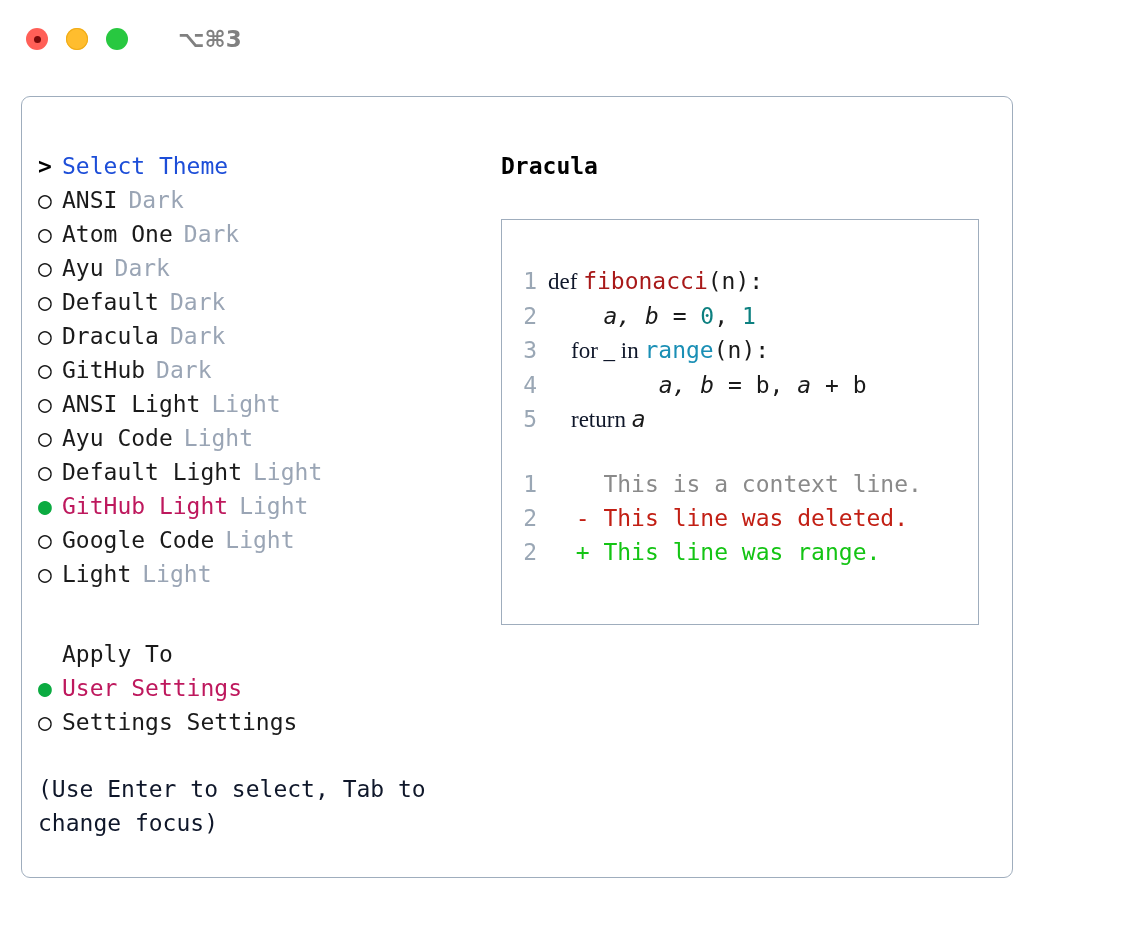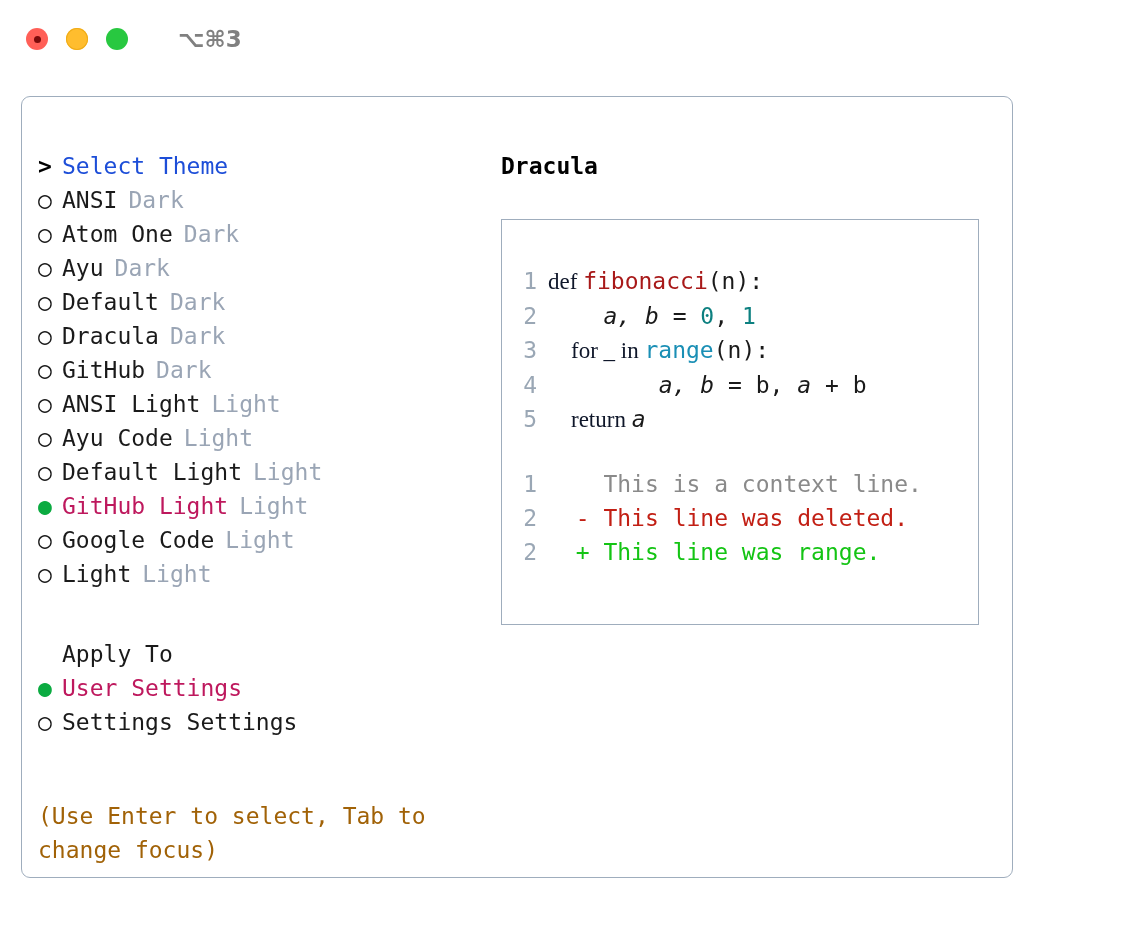--- a/index.html
+++ b/index.html
@@ -122,24 +122,24 @@
   .label.bold   { font-weight: normal; color: #1d4ed8; }
   .label.green  { color: #be185d; }
   .tag {
     color: #9aa5b5;
     margin-left: 11px;
   }
 
   .section-gap { height: 46px; }
 
   .hint {
-    margin-top: 60px;
+    margin-top: 33px;
     font-size: 23px;
     line-height: 34px;
-    color: #a16207;
+    color: #0f172a;
     width: 410px;
     white-space: normal;
   }
 
   
   .right-col {
     flex: 1;
     padding: 52px 0 0 9px;
     box-sizing: border-box;
   }

